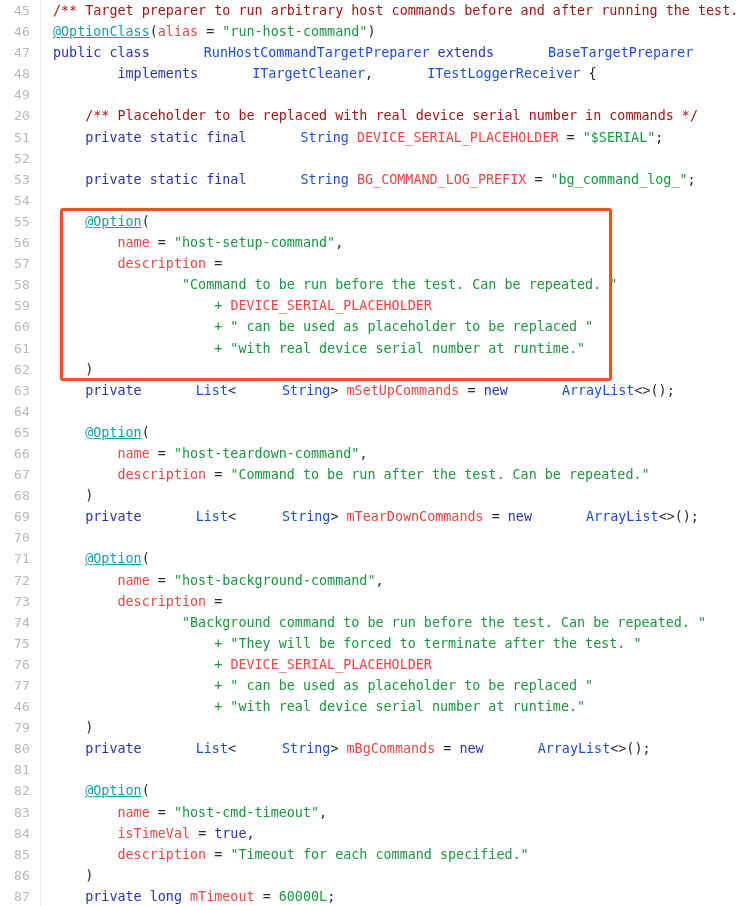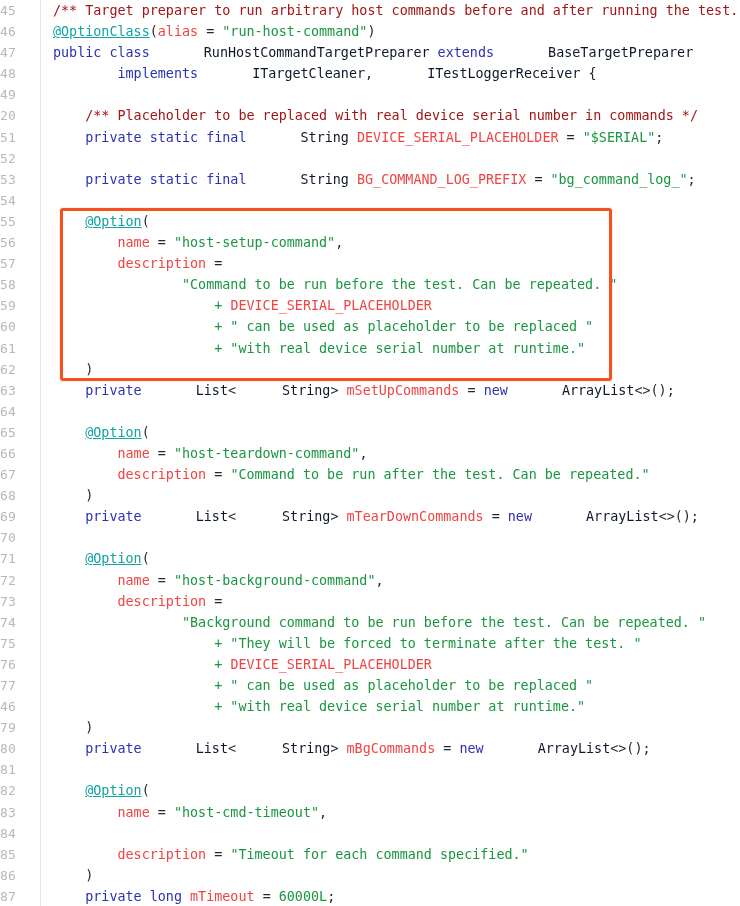--- a/index.html
+++ b/index.html
@@ -44,42 +44,42 @@
     line-height: 21.1px;
     white-space: pre;
     font-size: 13.4px;
   }
 
   .line-number {
     position: absolute;
     left: 0;
     top: 0;
     width: 30px;
-    text-align: left;
+    text-align: right;
     color: #b8b8b8;
     font-size: 13px;
     font-family: "DejaVu Sans Mono", "Liberation Mono", monospace;
     letter-spacing: 0.2px;
   }
 
   .line-code {
     position: absolute;
     left: 53px;
     top: 0;
     white-space: pre;
     font-family: "DejaVu Sans Mono", "Liberation Mono", monospace;
     font-size: 13.4px;
     color: #1a1a2e;
     letter-spacing: 0px;
   }
 
   
   .tok-comment    { color: #a31515; }
   .tok-keyword    { color: #2b32b2; font-weight: 400; }
-  .tok-type       { color: #0f172a; padding-left: 46px; }
+  .tok-type       { color: #1d4ed8; padding-left: 46px; }
   .tok-annotation { color: #12a3a3; text-decoration: underline; }
   .tok-string     { color: #1a9641; }
   .tok-number     { color: #1a9641; text-align: center; }
   .tok-plain      { color: #ef4444; }
   .tok-punct      { color: #24292e; }
 
   
   #highlight-box {
     position: absolute;
     box-sizing: border-box;
@@ -129,21 +129,21 @@
       <div class="code-line"><span class="line-number">74</span><span class="line-code"><span class="tok-plain">                </span><span class="tok-string">"Background command to be run before the test. Can be repeated. "</span></span></div>
       <div class="code-line"><span class="line-number">75</span><span class="line-code"><span class="tok-plain">                    </span><span class="tok-string">+ "They will be forced to terminate after the test. "</span></span></div>
       <div class="code-line"><span class="line-number">76</span><span class="line-code"><span class="tok-plain">                    </span><span class="tok-string">+ </span><span class="tok-plain">DEVICE_SERIAL_PLACEHOLDER</span></span></div>
       <div class="code-line"><span class="line-number">77</span><span class="line-code"><span class="tok-plain">                    </span><span class="tok-string">+ " can be used as placeholder to be replaced "</span></span></div>
       <div class="code-line"><span class="line-number">46</span><span class="line-code"><span class="tok-plain">                    </span><span class="tok-string">+ "with real device serial number at runtime."</span></span></div>
       <div class="code-line"><span class="line-number">79</span><span class="line-code"><span class="tok-plain">    </span><span class="tok-punct">)</span></span></div>
       <div class="code-line"><span class="line-number">80</span><span class="line-code"><span class="tok-plain">    </span><span class="tok-keyword">private </span><span class="tok-type">List</span><span class="tok-punct">&lt;</span><span class="tok-type">String</span><span class="tok-punct">&gt; </span><span class="tok-plain">mBgCommands </span><span class="tok-punct">= </span><span class="tok-keyword">new </span><span class="tok-type">ArrayList</span><span class="tok-punct">&lt;&gt;();</span></span></div>
       <div class="code-line"><span class="line-number">81</span><span class="line-code"></span></div>
       <div class="code-line"><span class="line-number">82</span><span class="line-code"><span class="tok-plain">    </span><span class="tok-annotation">@Option</span><span class="tok-punct">(</span></span></div>
       <div class="code-line"><span class="line-number">83</span><span class="line-code"><span class="tok-plain">        name </span><span class="tok-punct">= </span><span class="tok-string">"host-cmd-timeout"</span><span class="tok-punct">,</span></span></div>
-      <div class="code-line"><span class="line-number">84</span></div>
+      <div class="code-line"><span class="line-number">84</span><span class="line-code"><span class="tok-plain">        isTimeVal </span><span class="tok-punct">= </span><span class="tok-keyword">true</span><span class="tok-punct">,</span></span></div>
       <div class="code-line"><span class="line-number">85</span><span class="line-code"><span class="tok-plain">        description </span><span class="tok-punct">= </span><span class="tok-string">"Timeout for each command specified."</span></span></div>
       <div class="code-line"><span class="line-number">86</span><span class="line-code"><span class="tok-plain">    </span><span class="tok-punct">)</span></span></div>
       <div class="code-line"><span class="line-number">87</span><span class="line-code"><span class="tok-plain">    </span><span class="tok-keyword">private long </span><span class="tok-plain">mTimeout </span><span class="tok-punct">= </span><span class="tok-number">60000L</span><span class="tok-punct">;</span></span></div>
     </div>
 
   <div id="highlight-box" style="left: 60px; top: 208px; width: 552px; height: 173px;"></div>
 
 </div>
 
 </body></html>

